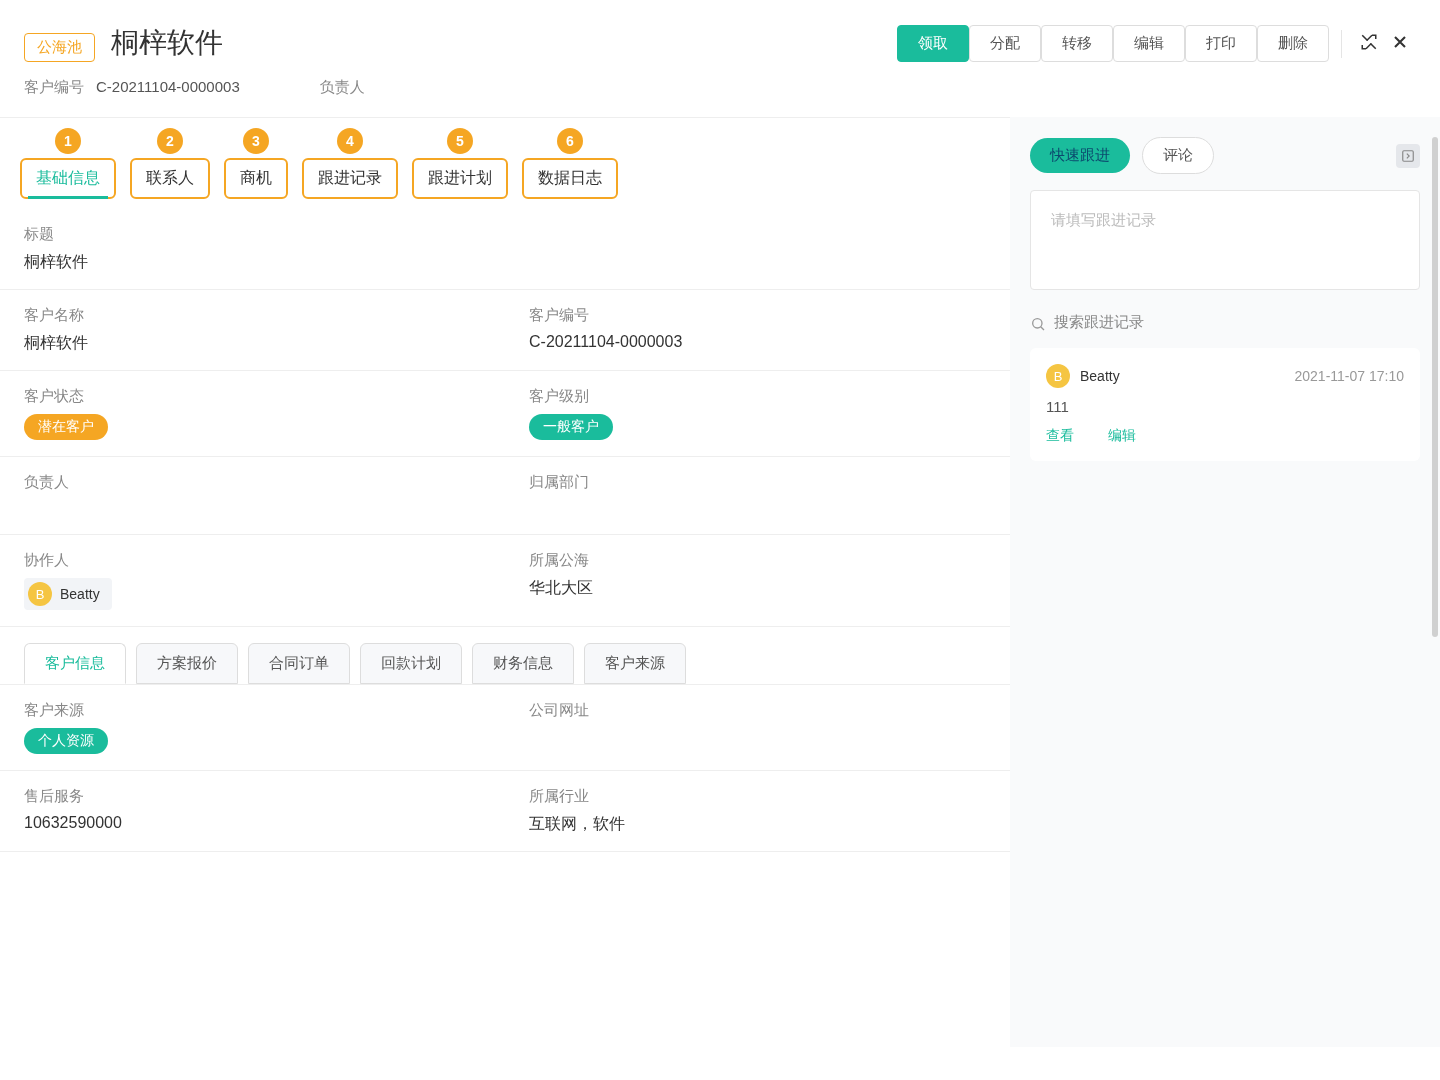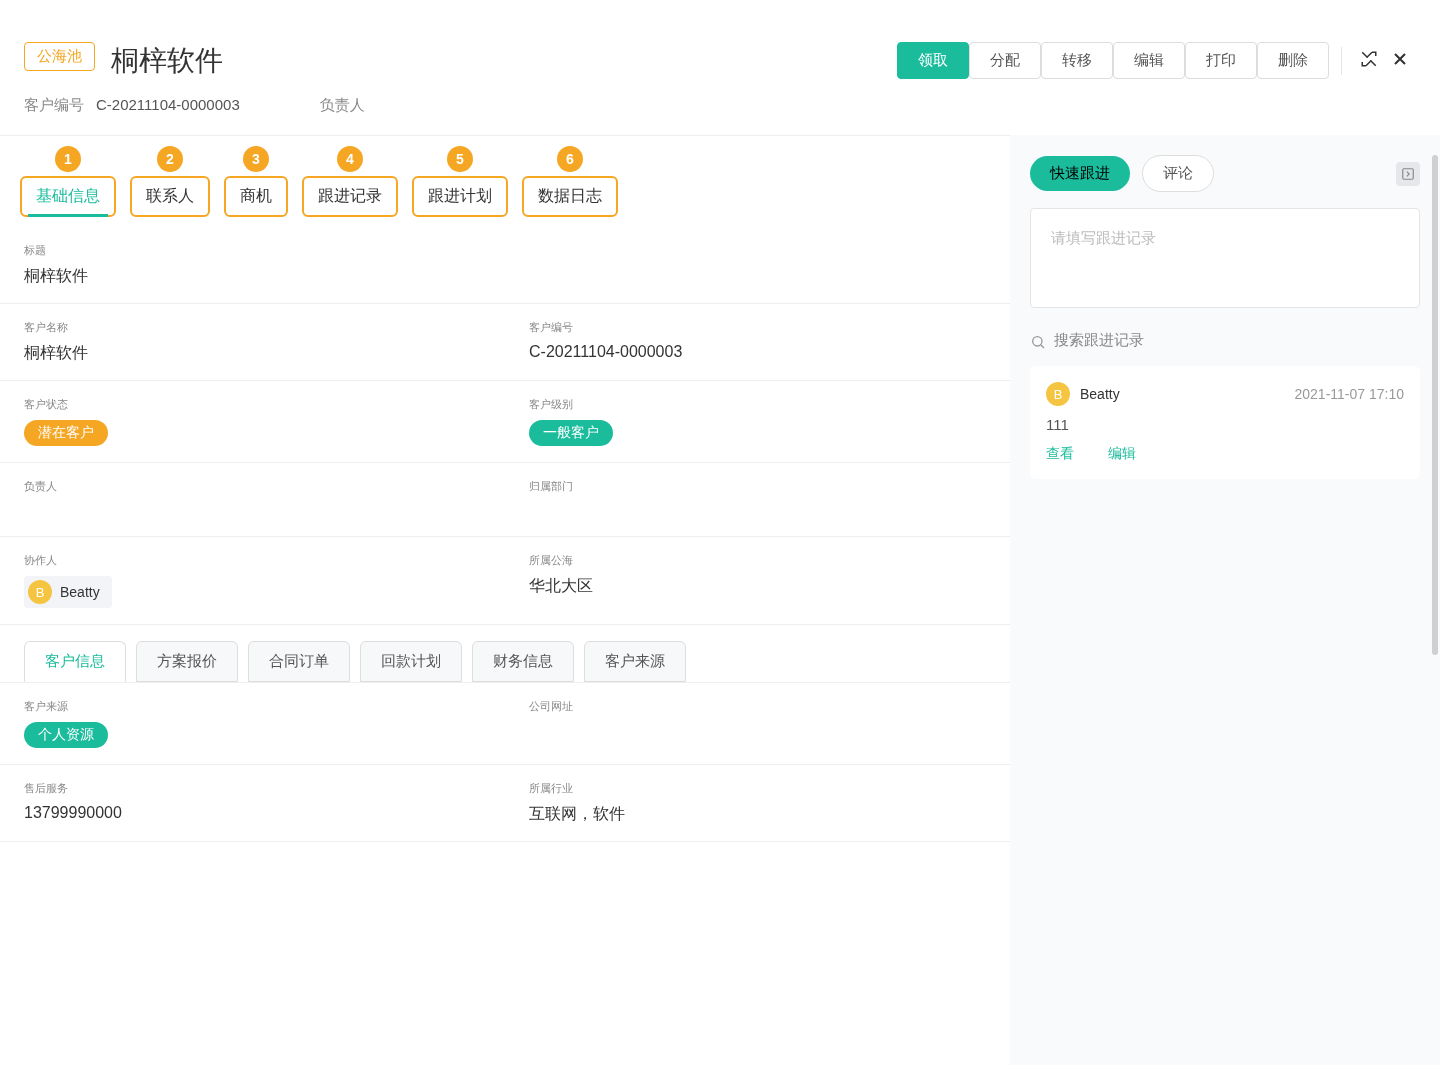--- a/index.html
+++ b/index.html
@@ -7,22 +7,22 @@
   font-family: -apple-system, "PingFang SC", "Microsoft YaHei", sans-serif;
   font-size: 14px;
   color: #333;
   background: #fff;
   width: 1440px;
   height: 1080px;
   overflow: hidden;
 }
 .header {
   display: flex;
-  align-items: flex-start;
-  padding: 42px 24px 16px 24px;
+  align-items: flex-end;
+  padding: 24px 24px 16px 24px;
 }
 .pool-badge {
   border: 1px solid #f5a623;
   color: #f5a623;
   padding: 4px 12px;
   border-radius: 4px;
   font-size: 15px;
   margin-right: 16px;
 }
 .title {
@@ -124,21 +124,21 @@
   border-bottom: 1px solid #eee;
 }
 .field-row {
   display: flex;
   border-bottom: 1px solid #eee;
 }
 .field-cell {
   flex: 1;
   padding: 16px 24px;
 }
-.field-label { color: #888; font-size: 11px; margin-bottom: 8px; }
+.field-label { color: #888; font-size: 15px; margin-bottom: 8px; }
 .field-value { color: #333; font-size: 16px; }
 .pill {
   display: inline-block;
   padding: 4px 14px;
   border-radius: 14px;
   color: #fff;
   font-size: 14px;
 }
 .pill-orange { background: #f5a623; }
 .pill-teal { background: #1abc9c; }
@@ -185,21 +185,21 @@
   gap: 12px;
   align-items: center;
   margin-bottom: 16px;
 }
 .sidebar-tab {
   padding: 8px 20px;
   border-radius: 20px;
   font-size: 15px;
   cursor: pointer;
 }
-.sidebar-tab.active { background: #1abc9c; color: #000000; }
+.sidebar-tab.active { background: #1abc9c; color: #0c4a6e; }
 .sidebar-tab.inactive { background: #fff; color: #555; border: 1px solid #ddd; }
 .collapse-icon {
   margin-left: auto;
   width: 24px; height: 24px;
   background: #e5e7eb;
   border-radius: 4px;
   display: flex;
   align-items: center;
   justify-content: center;
   cursor: pointer;
@@ -367,21 +367,21 @@
       </div>
       <div class="field-cell">
         <div class="field-label">公司网址</div>
         <div class="field-value">&nbsp;</div>
       </div>
     </div>
 
     <div class="field-row">
       <div class="field-cell">
         <div class="field-label">售后服务</div>
-        <div class="field-value">13799990000</div>
+        <div class="field-value">10632590000</div>
       </div>
       <div class="field-cell">
         <div class="field-label">所属行业</div>
         <div class="field-value">互联网，软件</div>
       </div>
     </div>
   </div>
 
   <div class="sidebar">
     <div class="scroll-indicator"></div>

